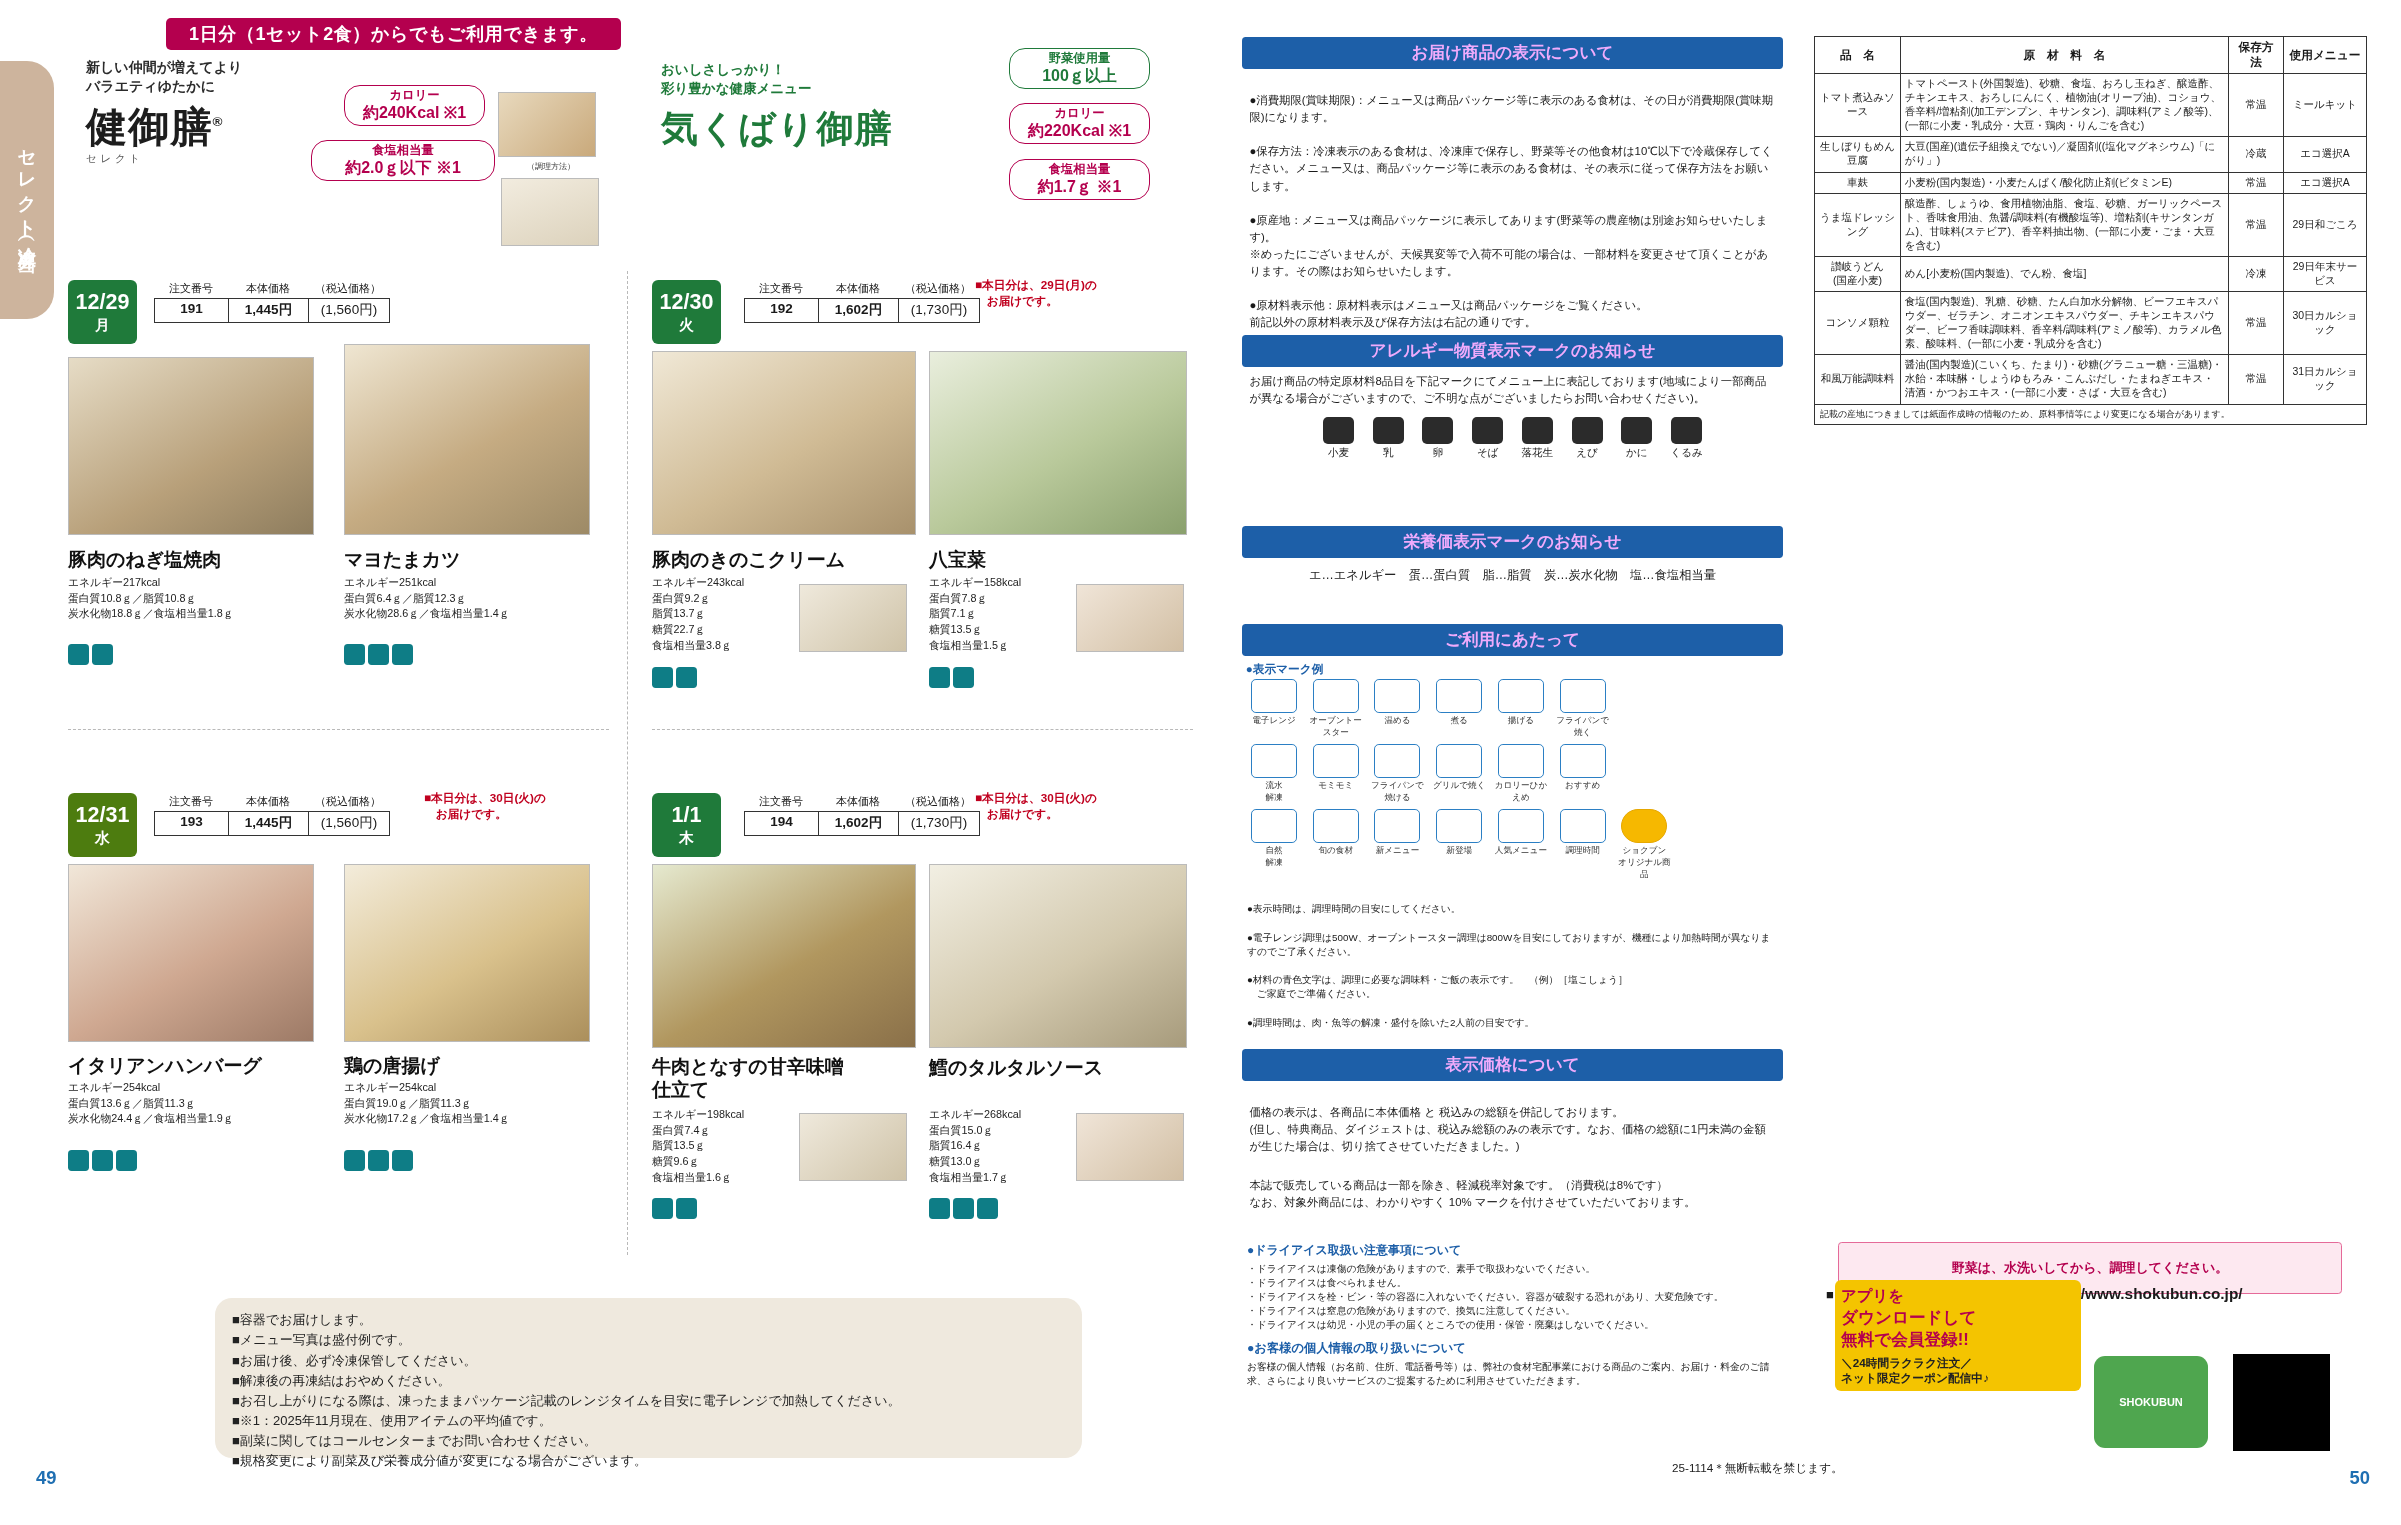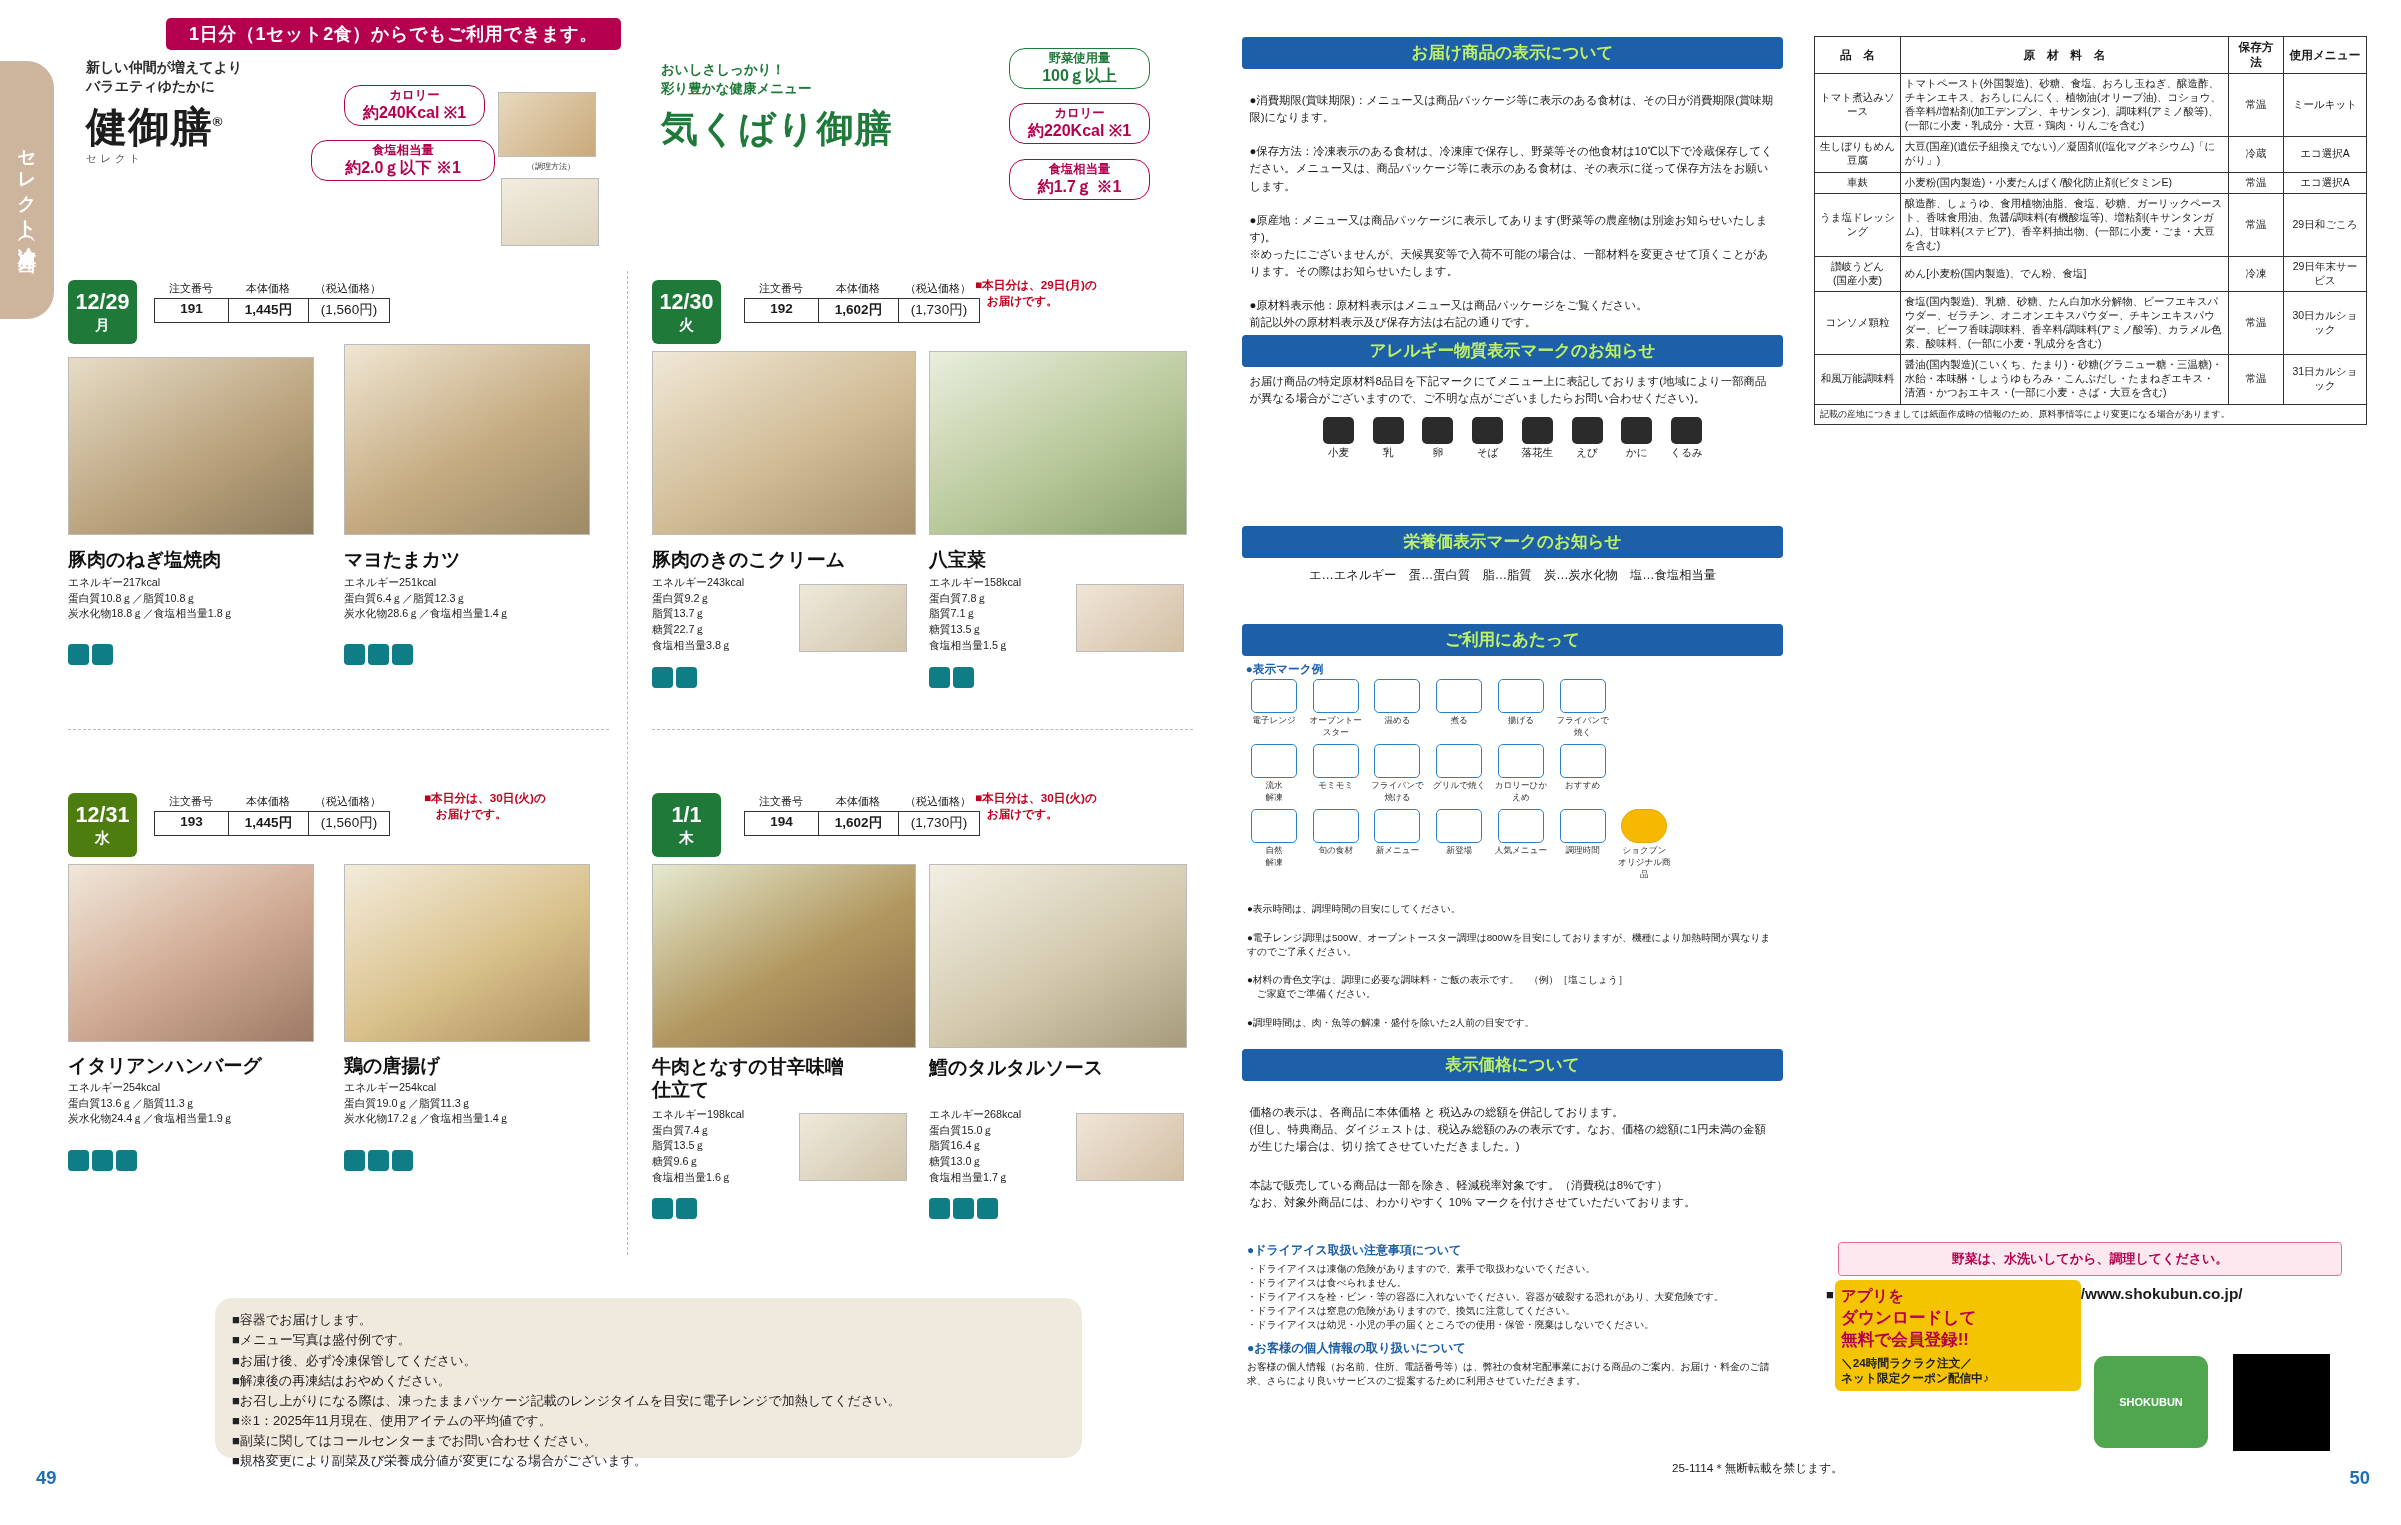--- a/index.html
+++ b/index.html
@@ -78,37 +78,37 @@
   .bottom-note {
     position:absolute; left:215px; top:1298px; width:867px; height:160px;
     background:#efe9de; border-radius:17px; padding:12.3px 17px;
     font-size:13px; line-height:1.55; color:#222;
   }
   .pagenum-l { position:absolute; left:36px; top:1467px; font-size:18.4px; color:#1f6fb2; font-weight:bold;}
   .pagenum-r { position:absolute; right:36px; top:1467px; font-size:18.4px; color:#1f6fb2; font-weight:bold;}
 
   
   .rp-head {
-    background:#1d5fa8; color:#bef264; text-align:center; font-weight:bold;
+    background:#1d5fa8; color:#f0abfc; text-align:center; font-weight:bold;
     font-size:16.6px; border-radius:3.7px; padding:4.9px 0;
   }
   .rp-body { font-size:11.4px; line-height:1.5; color:#1a1a1a; padding:6.1px 7.4px; }
 
   table.ing { border-collapse:collapse; font-size:10.5px; }
   table.ing th, table.ing td { border:0.6px solid #333; padding:3.1px 3.7px; vertical-align:middle; }
   table.ing th { background:#fff; font-weight:bold; text-align:center; font-size:11.7px;}
   table.ing td.c { text-align:center; }
 
   .allergy-ico { width:31px; height:27px; background:#2b2b2b; border-radius:4.9px; display:inline-block; }
   .allergy-cell { display:inline-block; text-align:center; width:47px; font-size:10.5px; }
 
   .mark-cell { display:inline-block; text-align:center; width:59px; font-size:8.6px; color:#333; vertical-align:top;}
   .mark-box { width:46px; height:34px; border:1.2px solid #2b7fc4; border-radius:4.9px; background:#fff; margin:0 auto 1.8px; position:relative;}
 
-  .pink-bar { background:#fde8f0; border:1.2px solid #e56a99; border-radius:3.7px; text-align:center; font-size:13px; color:#b4004e; padding:7px 0; font-weight:bold;}
+  .pink-bar { background:#fde8f0; border:1.2px solid #e56a99; border-radius:3.7px; text-align:center; font-size:13px; color:#b4004e; padding:16px 0; font-weight:bold;}
 
   .search-btn { border:1.2px solid #333; background:#fff; font-size:13px; padding:3.1px 9.8px; display:inline-block; }
   .search-btn.gray { background:#e3e3e3; }
 
   .app-promo { background:#f4c400; border-radius:6.1px; }
   .qr { background:
       repeating-linear-gradient(0deg,#000 0 4.9px,#fff 4.9px 9.8px),
       repeating-linear-gradient(90deg,#000 0 4.9px,transparent 4.9px 9.8px);
     background-blend-mode: multiply;
   }

